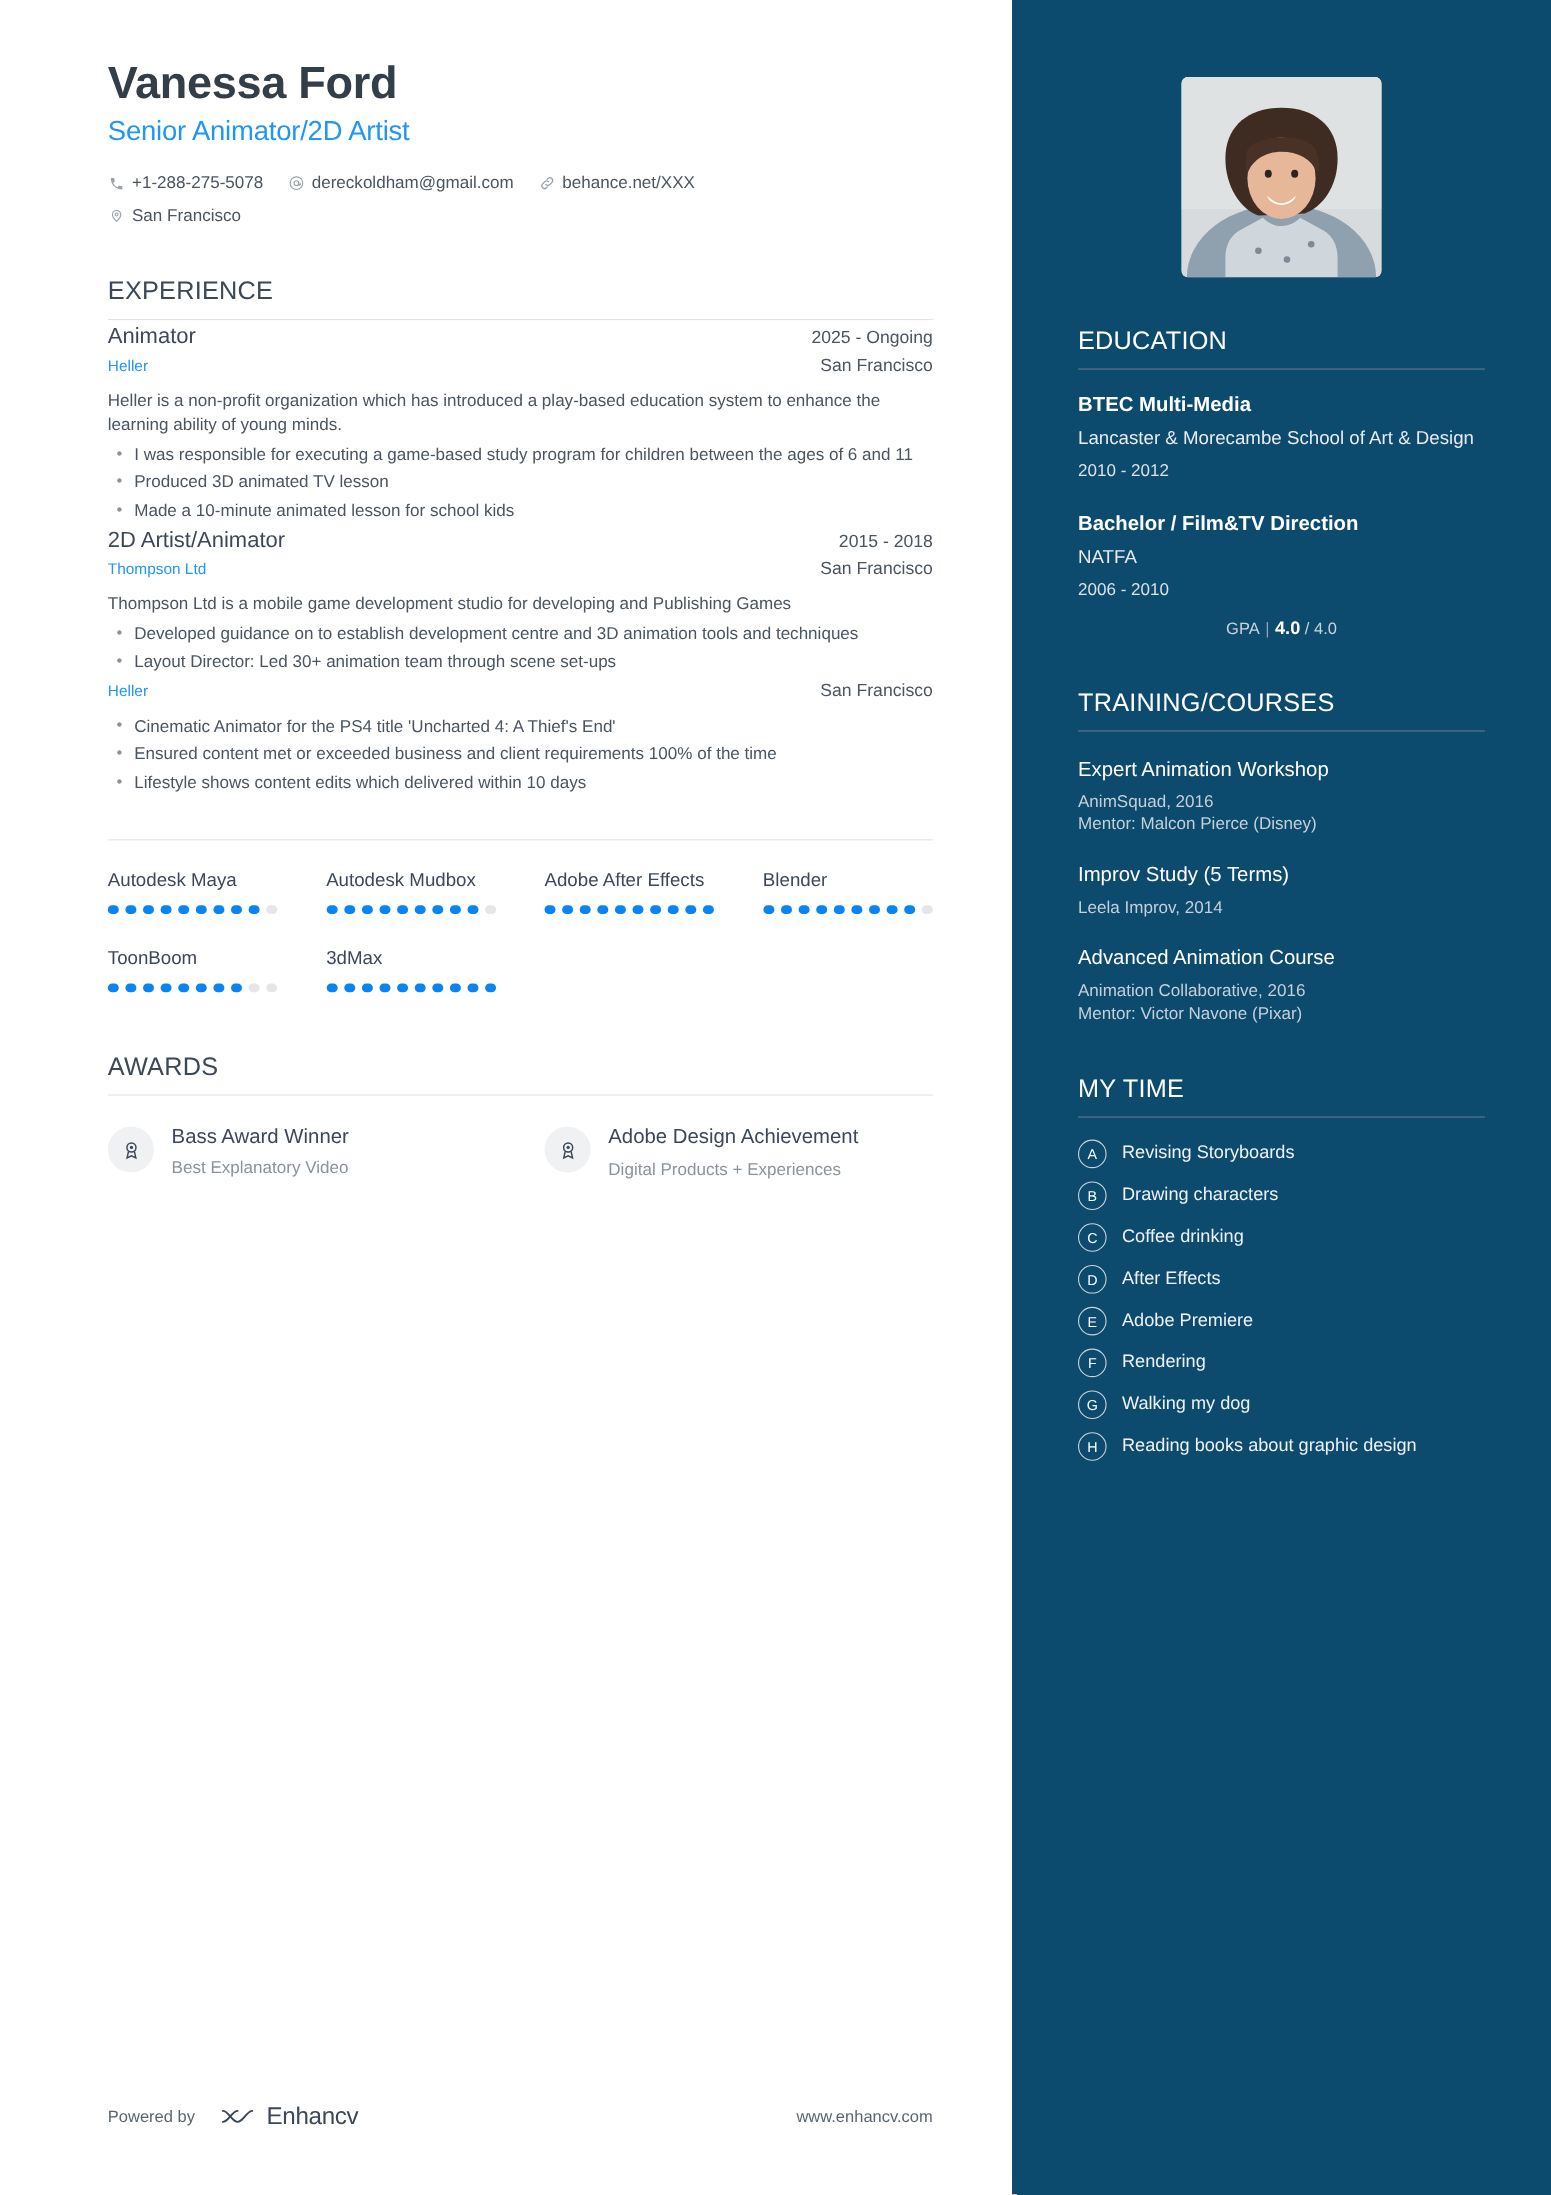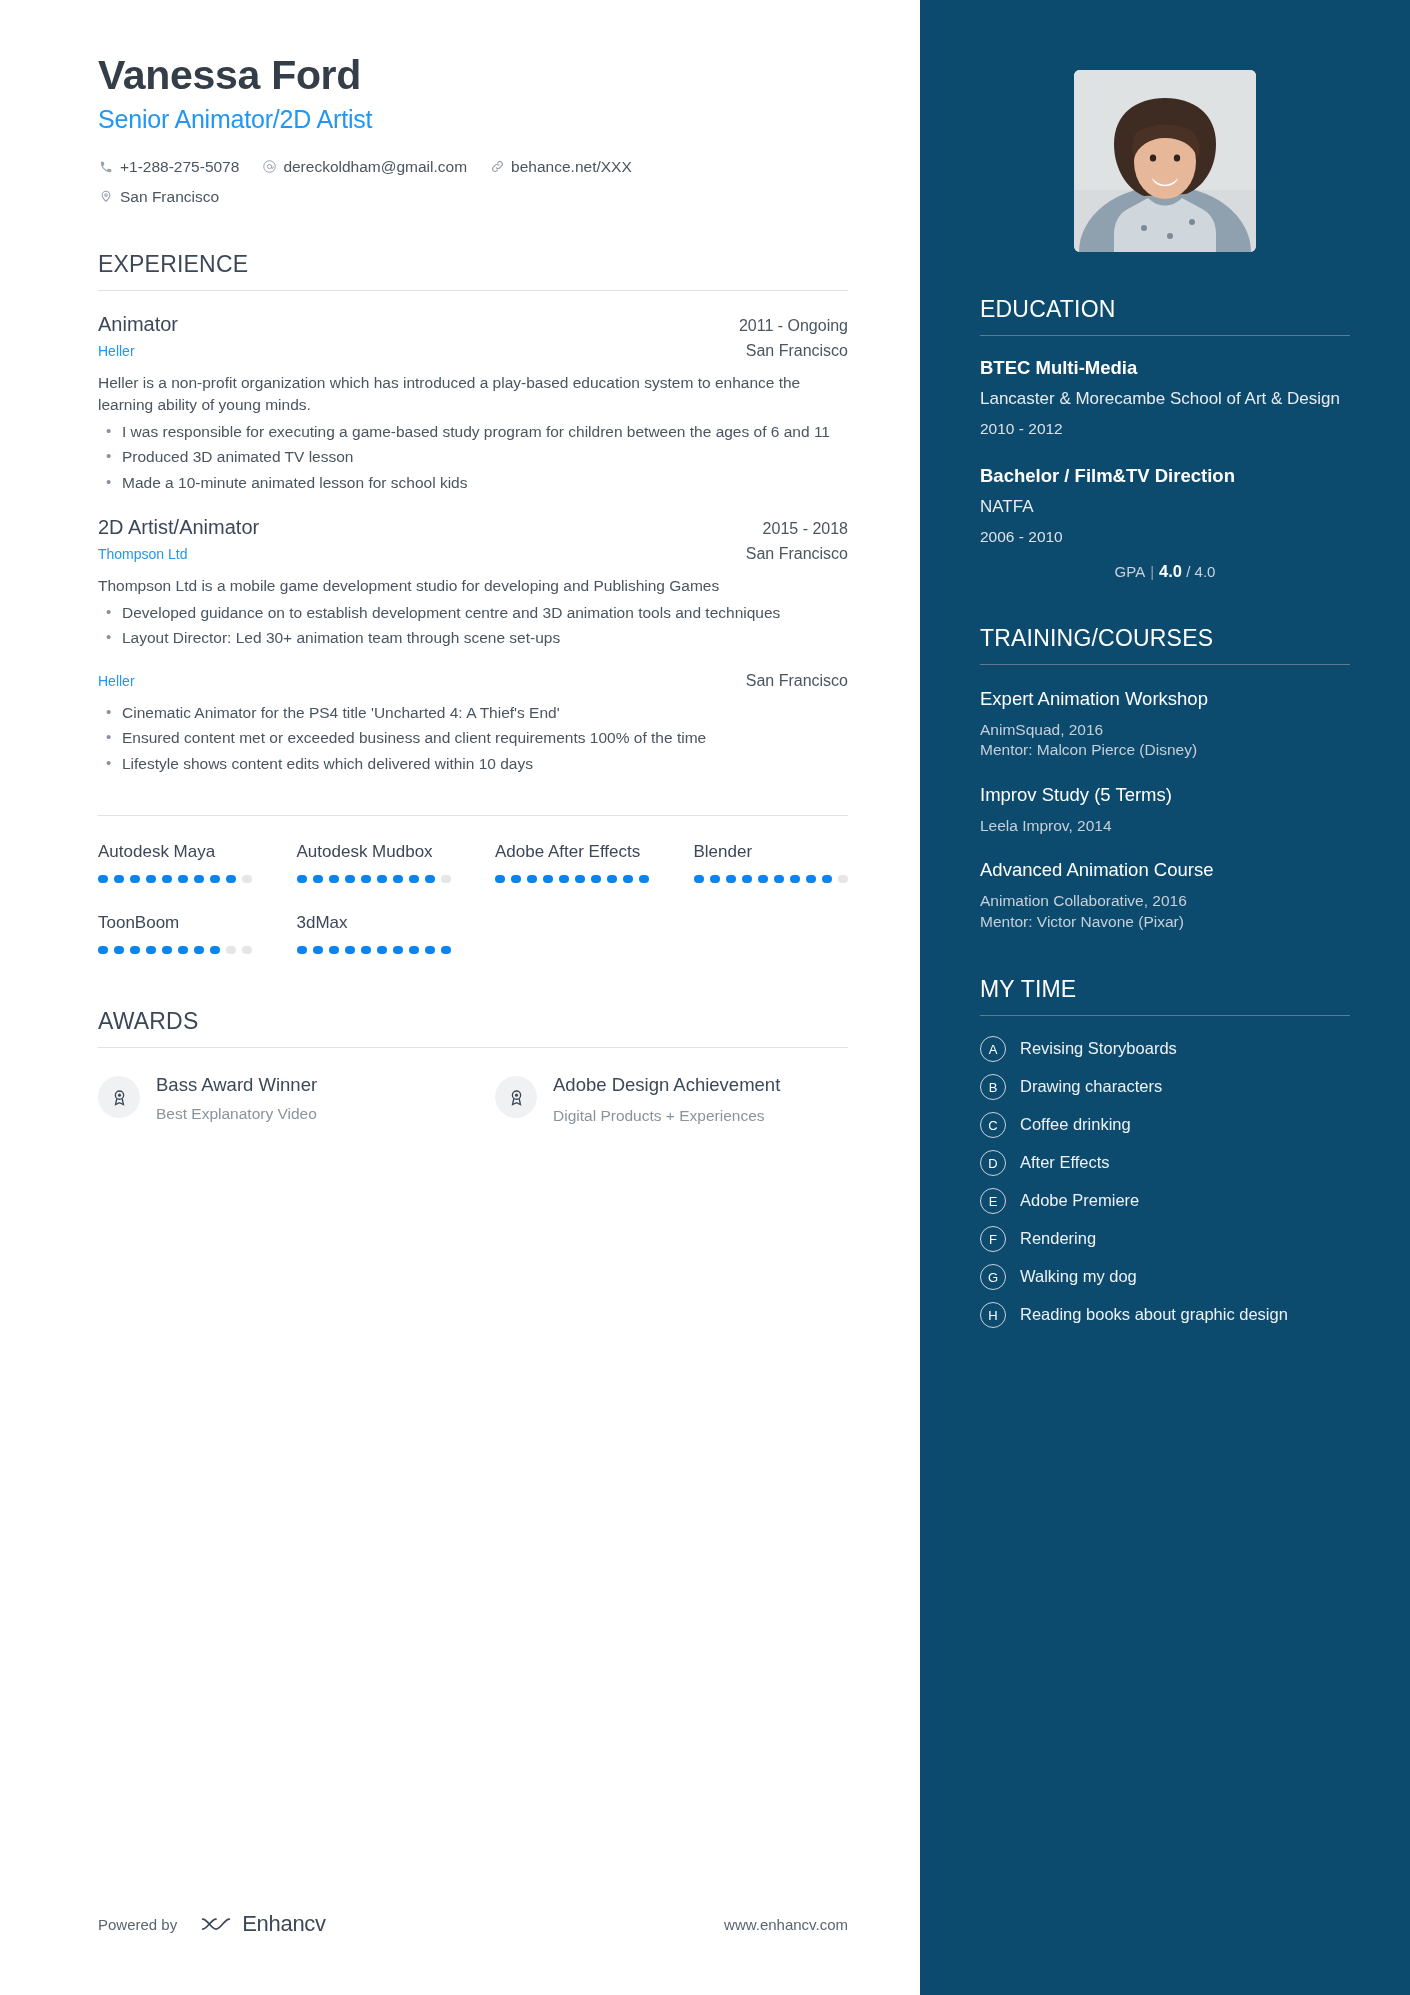--- a/index.html
+++ b/index.html
@@ -21,21 +21,21 @@
   .contacts { margin-top:18px; font-size:15.5px; color:#4a5560; line-height:1.9; }
   .contact-row { display:flex; flex-wrap:wrap; gap:0; align-items:center; }
   .contact { display:inline-flex; align-items:center; margin-right:22px; white-space:nowrap; }
   .contact .ic { width:16px; height:16px; margin-right:6px; display:inline-flex; align-items:center; justify-content:center; color:#9aa3ac; flex:none; }
   .contact .ic svg { display:block; }
 
   .sec { margin-top:40px; }
   .sec-title { font-size:23px; color:#3c4858; letter-spacing:.2px; font-weight:400; }
   .sec-rule { height:1px; background:#dfe3e8; margin-top:12px; }
 
-  .job { margin-top:22px; }
+  .job { margin-top:4px; }
   .job-top { display:flex; justify-content:space-between; align-items:baseline; }
   .job-title { font-size:20px; color:#3c4858; font-weight:400; }
   .job-date { font-size:16px; color:#4a5560; }
   .job-sub { display:flex; justify-content:space-between; align-items:baseline; margin-top:6px; }
   .job-company { font-size:14px; color:#2196f3; }
   .job-loc { font-size:16px; color:#4a5560; }
   .job-desc { font-size:15.5px; color:#4a5560; line-height:1.45; margin-top:12px; }
   ul.bullets { list-style:none; margin-top:4px; }
   ul.bullets li { position:relative; padding-left:24px; font-size:15.5px; color:#4a5560; line-height:1.45; margin-top:3px; }
   ul.bullets li:before { content:"•"; position:absolute; left:8px; top:-1px; color:#8a939c; font-size:15px; }
@@ -146,21 +146,21 @@
       </div>
     </div>
 
     <div class="sec">
       <div class="sec-title">EXPERIENCE</div>
       <div class="sec-rule"></div>
 
       <div class="job">
         <div class="job-top">
           <span class="job-title">Animator</span>
-          <span class="job-date">2011 - Ongoing</span>
+          <span class="job-date">2025 - Ongoing</span>
         </div>
         <div class="job-sub">
           <span class="job-company">Heller</span>
           <span class="job-loc">San Francisco</span>
         </div>
         <div class="job-desc">Heller is a non-profit organization which has introduced a play-based education system to enhance the learning ability of young minds.</div>
         <ul class="bullets">
           <li>I was responsible for executing a game-based study program for children between the ages of 6 and 11</li>
           <li>Produced 3D animated TV lesson</li>
           <li>Made a 10-minute animated lesson for school kids</li>

